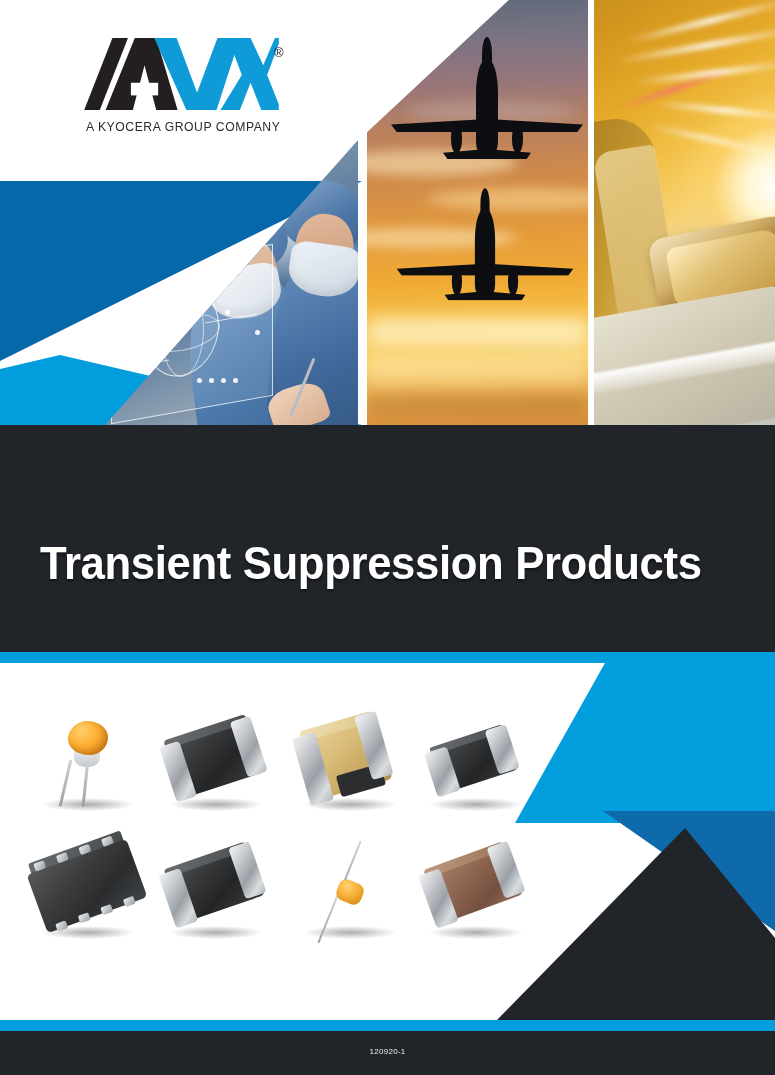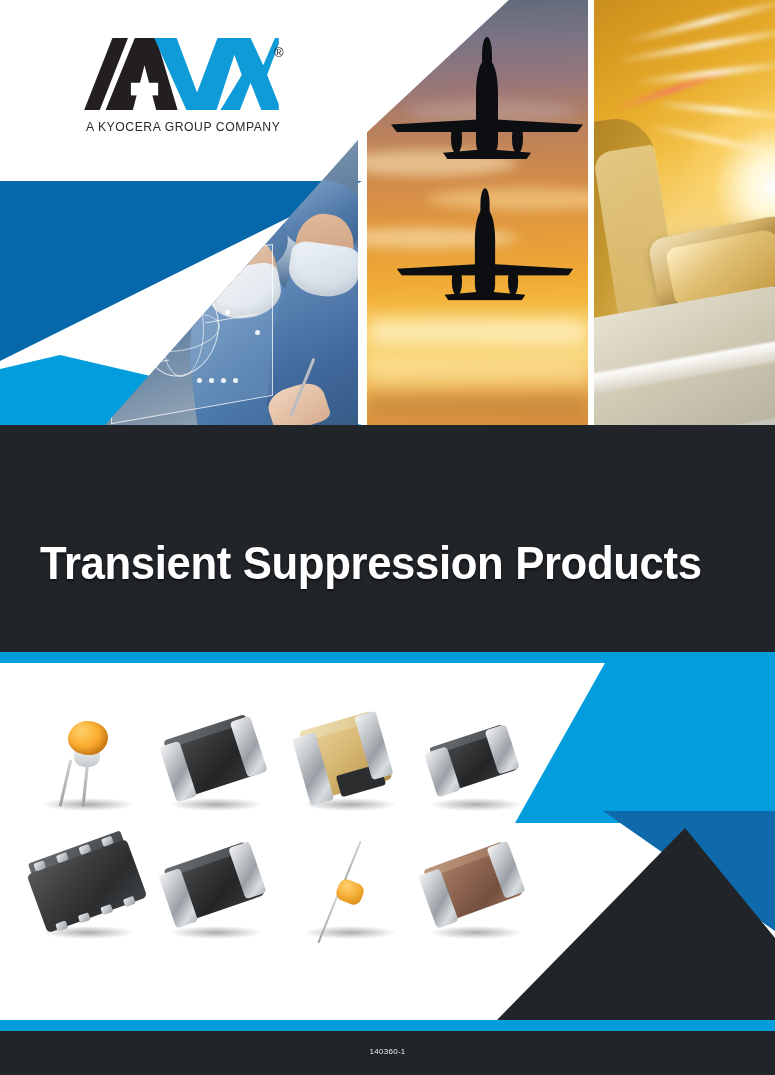--- a/index.html
+++ b/index.html
@@ -387,16 +387,16 @@
           <div class="cap-term" style="left:-3px;top:-5px;width:23px;height:56px;"></div>
           <div class="cap-term" style="left:71px;top:-8px;width:22px;height:54px;"></div>
         </div>
       </div>
 
     </div>
   </div>
 
   <div class="rule-bot"></div>
   <div class="footer">
-    <div class="footer-code">140360-1</div>
+    <div class="footer-code">120920-1</div>
   </div>
 
 </div>
 
 </body></html>

